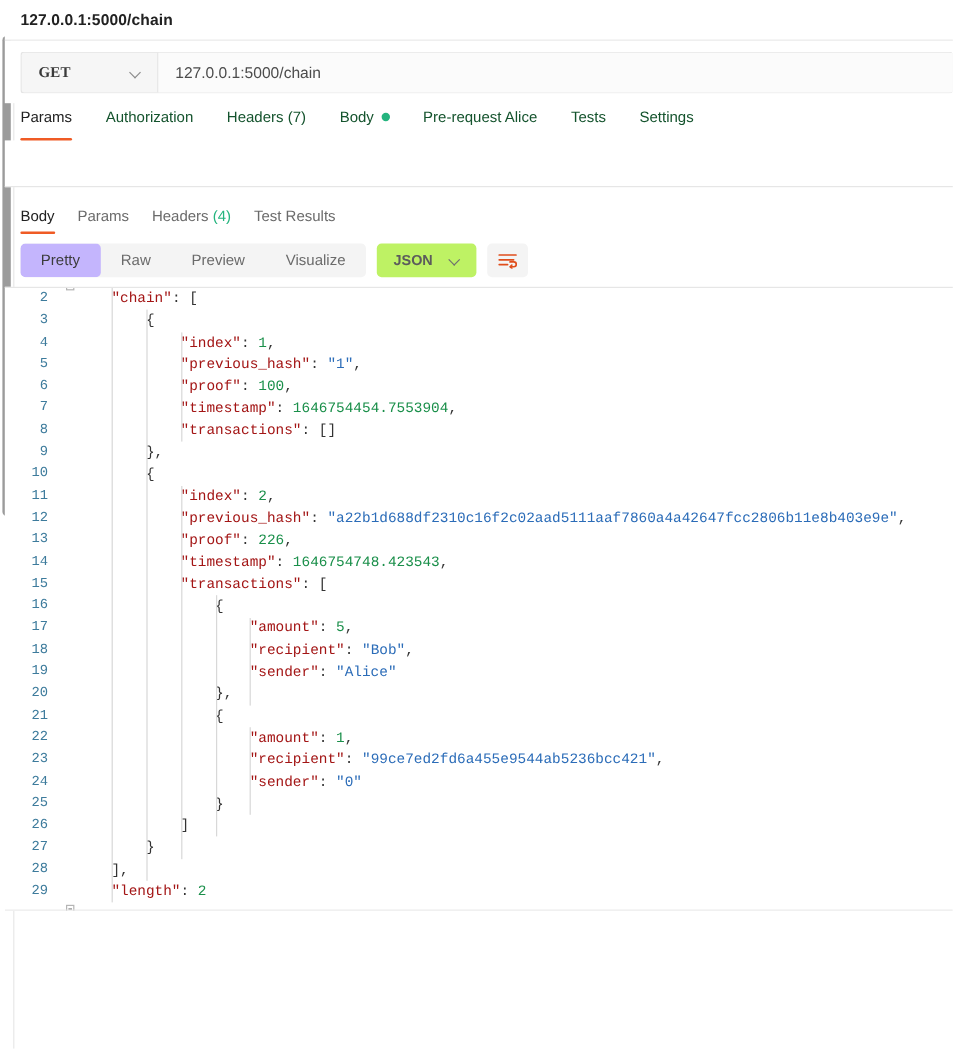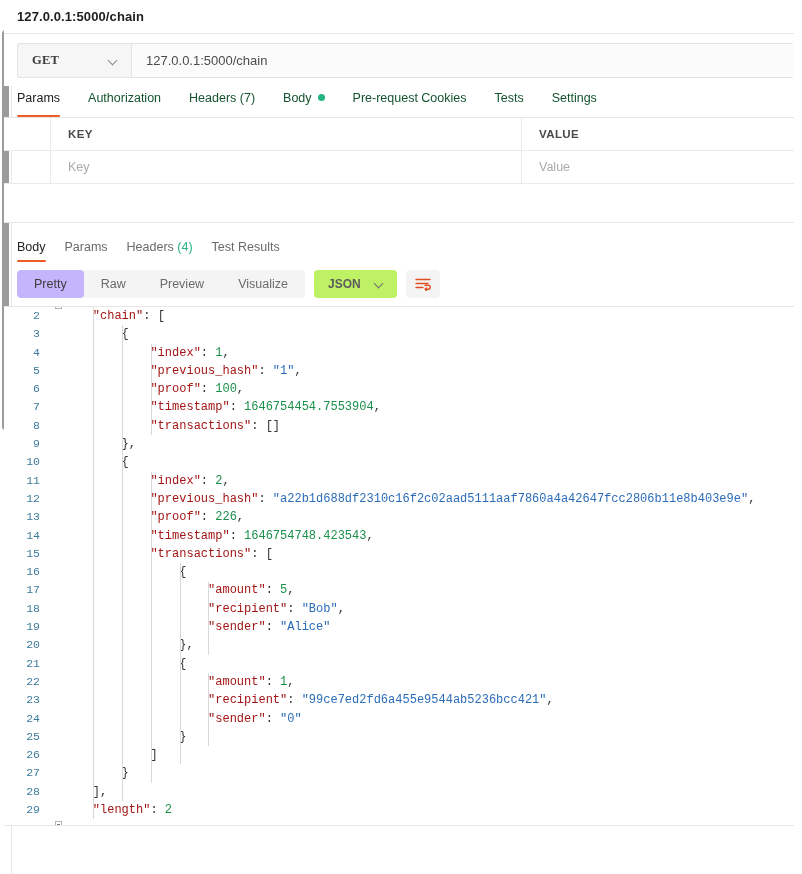--- a/index.html
+++ b/index.html
@@ -397,51 +397,31 @@
         <span>Authorization</span>
       </div>
       <div class="rtab">
         <span>Headers (7)</span>
       </div>
       <div class="rtab">
         <span>Body</span>
         <span class="dot-green"></span>
       </div>
       <div class="rtab">
-        <span>Pre-request Cookies</span>
+        <span>Pre-request Alice</span>
       </div>
       <div class="rtab">
         <span>Tests</span>
       </div>
       <div class="rtab">
         <span>Settings</span>
       </div>
     </div>
 
 
-    <div class="ptable">
-      <div class="prow head">
-        <div class="pcell-chk"></div>
-        <div class="pcell-key">
-            <span class="th">KEY</span>
-          </div>
-        <div class="pcell-val">
-            <span class="th">VALUE</span>
-          </div>
-      </div>
-      <div class="prow">
-        <div class="pcell-chk"></div>
-        <div class="pcell-key">
-            <span class="ph">Key</span>
-          </div>
-        <div class="pcell-val">
-            <span class="ph">Value</span>
-          </div>
-      </div>
-    </div>
 
     <div class="spacer-gap"></div>
 
     <div class="resp-tabs">
       <div class="resp-tab active">
         <span>Body</span>
       </div>
       <div class="resp-tab">
         <span>Params</span>
       </div>

